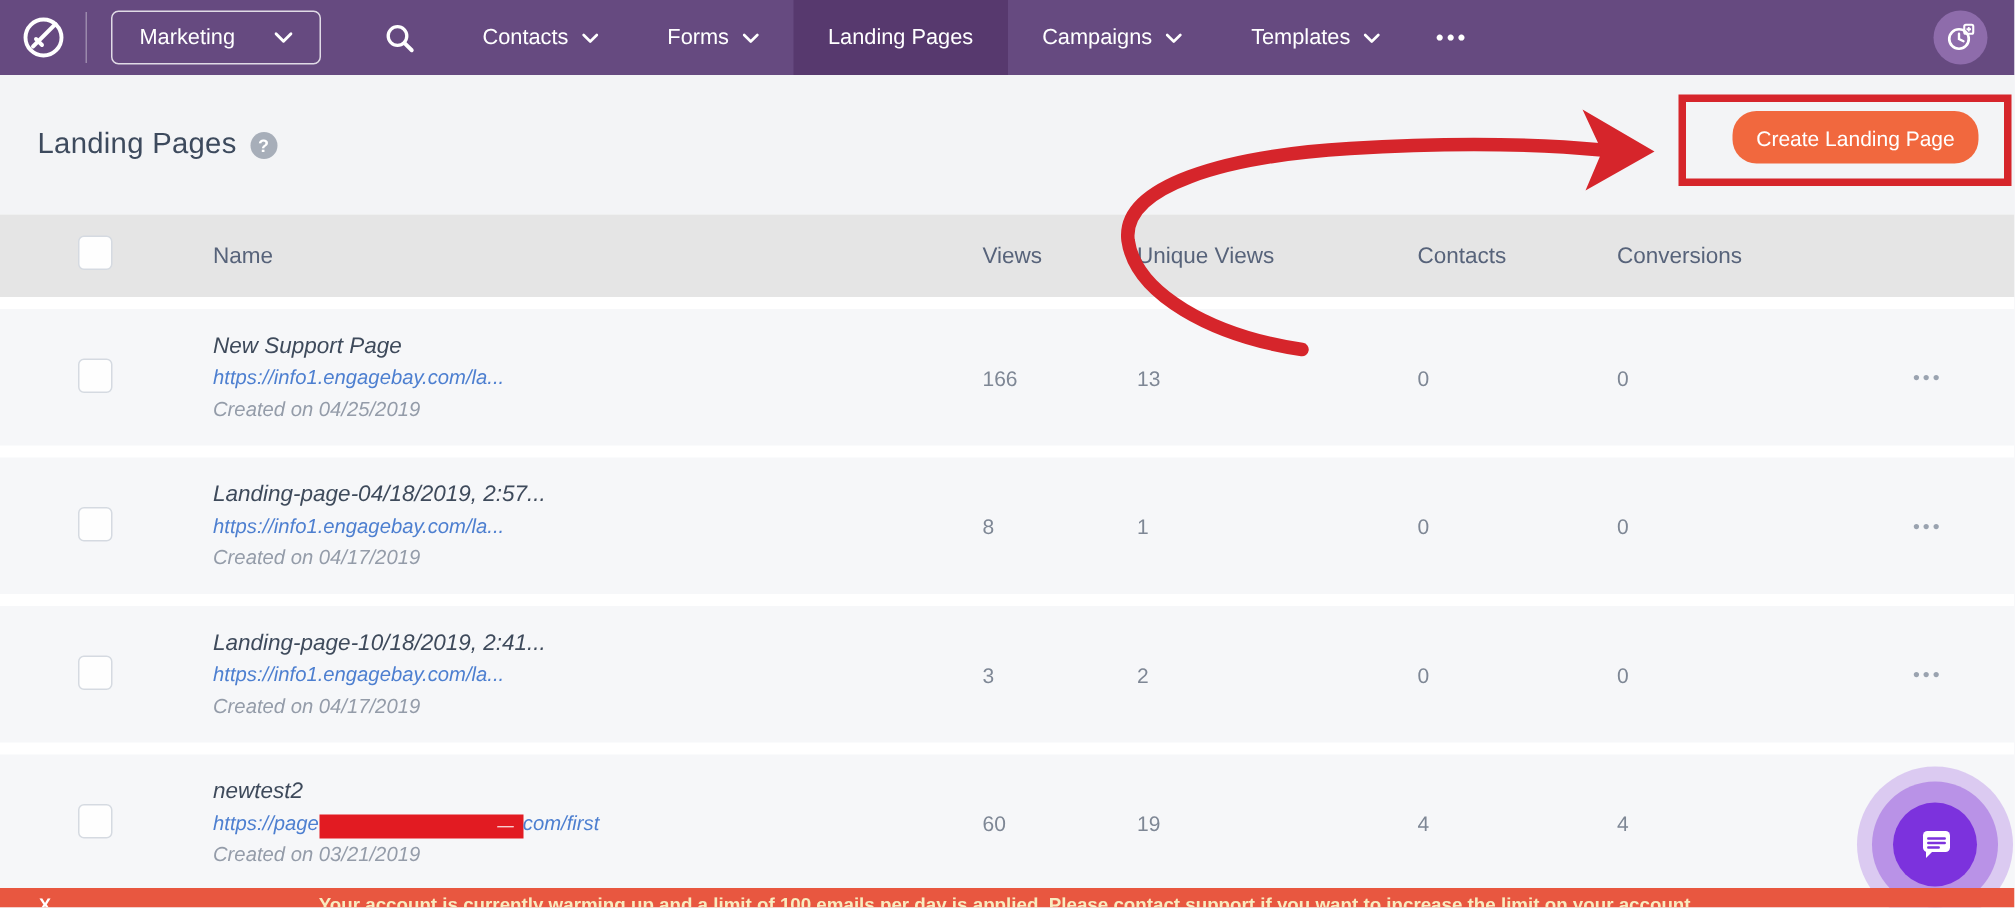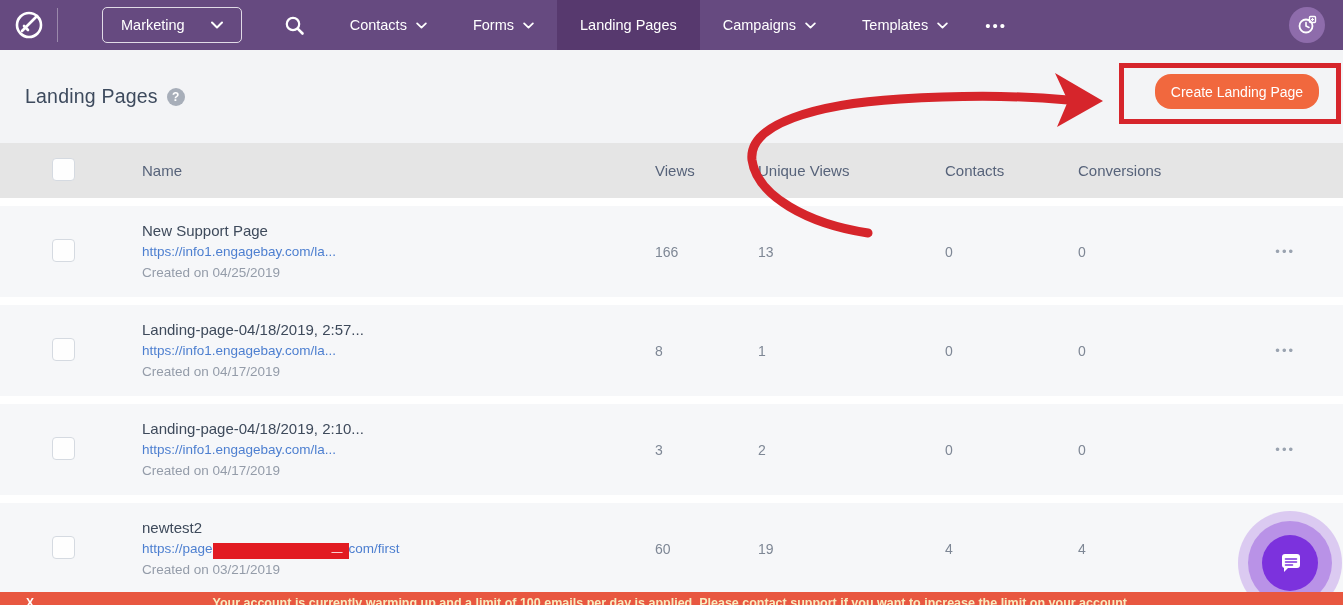--- a/index.html
+++ b/index.html
@@ -2,21 +2,21 @@
 <html><head>
 <meta charset="utf-8">
 <style>
   html,body{margin:0;padding:0;width:1343px;height:605px;overflow:hidden;
     font-family:"Liberation Sans",sans-serif;background:#f3f4f6;position:relative;}
 
   
   .topnav{height:50px;background:#664a80;display:flex;align-items:center;position:relative;z-index:5;}
   .logo-box{width:57px;height:50px;display:flex;align-items:center;justify-content:center;}
   .nav-divider{width:1px;height:34px;background:rgba(255,255,255,.35);}
-  .app-btn{margin-left:44px;border:1px solid rgba(255,255,255,.8);border-radius:5px;
+  .app-btn{margin-left:16px;border:1px solid rgba(255,255,255,.8);border-radius:5px;
     color:#fff;font-size:14.5px;padding:9px 18px;display:flex;align-items:center;gap:26px;cursor:pointer;}
   .search-btn{margin-left:42px;display:flex;align-items:center;cursor:pointer;}
   .nav-items{display:flex;align-items:stretch;height:50px;margin-left:22px;}
   .nav-item{display:flex;align-items:center;gap:9px;padding:0 23px;color:#fff;font-size:14.5px;cursor:pointer;}
   .nav-item.active{background:#57396e;}
   .chev{display:flex;align-items:center;}
   .nav-more{color:#fff;font-size:15px;letter-spacing:2px;padding:0 14px;cursor:pointer;}
   .avatar{position:absolute;right:18px;top:7px;width:36px;height:36px;border-radius:50%;
     background:#8e6cab;display:flex;align-items:center;justify-content:center;cursor:pointer;overflow:hidden;}
 
@@ -28,21 +28,21 @@
   .create-btn{position:absolute;left:1155px;top:24px;width:164px;height:35px;background:#f1683e;border:none;
     border-radius:16px;color:#fff;font-size:14px;cursor:pointer;}
   .anno-box{position:absolute;left:1119px;top:13px;width:212px;height:51px;border:5px solid #d6252b;z-index:40;pointer-events:none;}
 
   
   .table-wrap{position:absolute;left:0;top:143px;right:0;bottom:0;background:#fff;}
   .grid-row{display:grid;grid-template-columns:90px 513px 103px 187px 133px 140px 1fr;padding-left:52px;align-items:center;}
   .thead{height:55px;background:#e5e5e5;color:#57637a;font-size:15px;}
   .trow{height:91px;background:#f6f7f9;margin-top:8px;color:#7e8795;font-size:14px;}
   .cb{width:21px;height:21px;border:1px solid #d5dae1;border-radius:4px;background:#fefefe;cursor:pointer;}
-  .name-cell{display:flex;flex-direction:column;line-height:21px;}
+  .name-cell{display:flex;flex-direction:column;line-height:21px;font-style:italic;}
   .row-name{color:#3e4a5b;font-size:15px;}
   .row-url{color:#4d7fd0;font-size:13.5px;cursor:pointer;display:flex;align-items:flex-end;}
   .row-created{color:#949ca9;font-size:13.5px;}
   .redaction{display:inline-flex;align-items:center;justify-content:flex-end;background:#e21b22;height:16px;width:136px;
     color:#fff;font-size:11px;padding-right:6px;box-sizing:border-box;}
   .num-cell{color:#7e8795;}
   .actions-cell{text-align:right;padding-right:48px;color:#9aa3b0;font-size:13px;letter-spacing:2px;cursor:pointer;}
 
   
   .warn-banner{position:absolute;left:0;right:0;bottom:0;height:13px;background:#e85740;z-index:60;overflow:hidden;}
@@ -193,21 +193,21 @@
     <div class="num-cell">8</div>
     <div class="num-cell">1</div>
     <div class="num-cell">0</div>
     <div class="num-cell">0</div>
     <div class="actions-cell">•••</div>
   </div>
 
   <div class="grid-row trow">
     <div><span class="cb" style="display:inline-block"></span></div>
     <div class="name-cell">
-      <span class="row-name">Landing-page-04/18/2019, 2:10...</span>
+      <span class="row-name">Landing-page-10/18/2019, 2:41...</span>
       <span class="row-url">
         <span>https://info1.engagebay.com/la...</span>
 
         <span></span>
       </span>
       <span class="row-created">Created on 04/17/2019</span>
     </div>
     <div class="num-cell">3</div>
     <div class="num-cell">2</div>
     <div class="num-cell">0</div>

